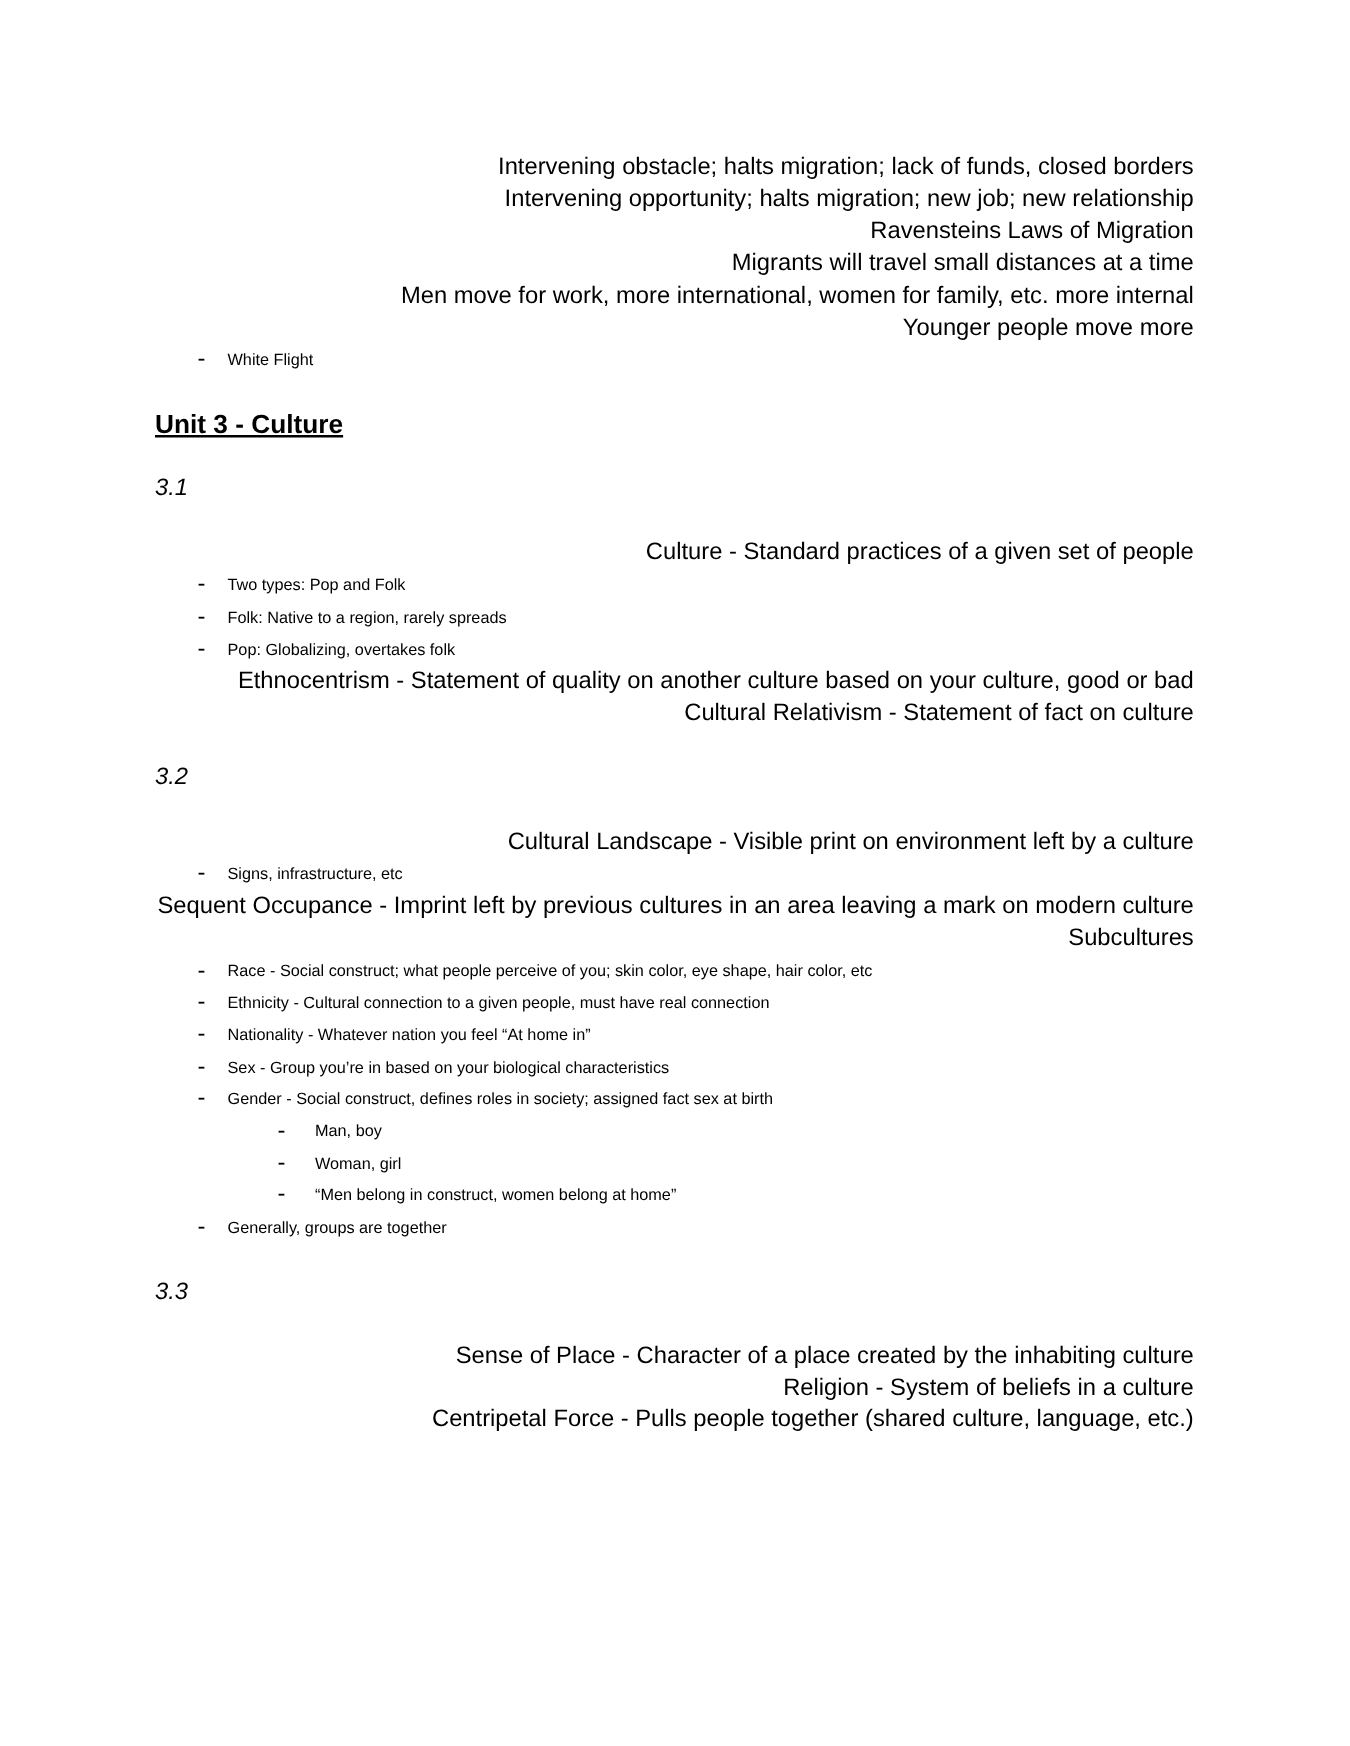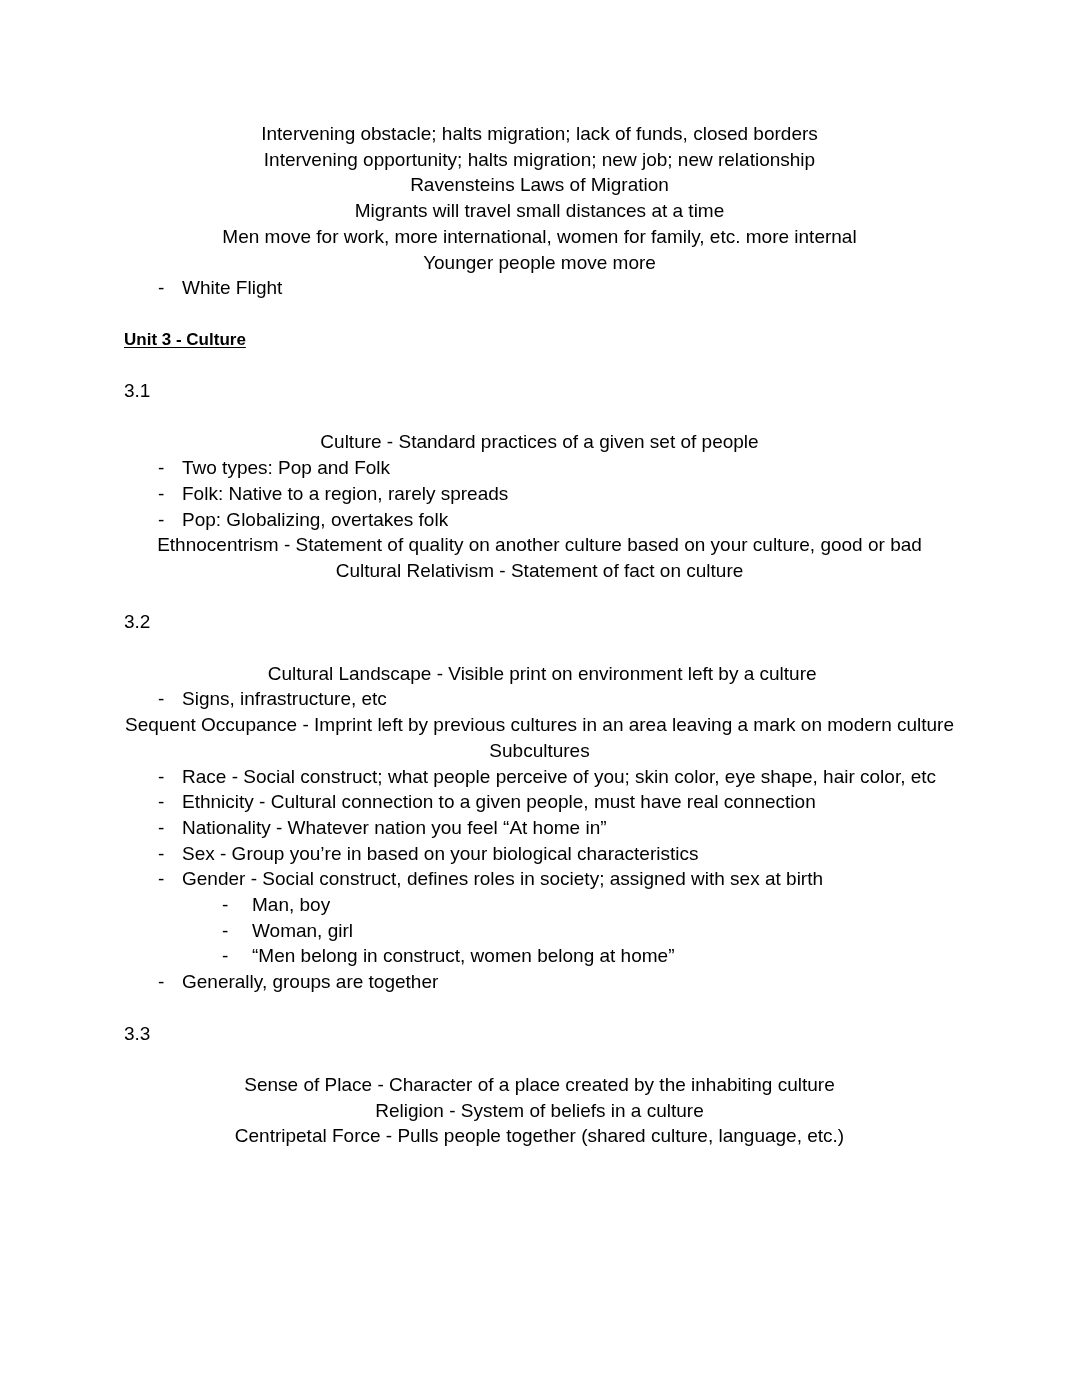--- a/index.html
+++ b/index.html
@@ -28,62 +28,63 @@
     line-height: 25.7px;
     color: #000000;
   }
   
   .line {
     margin: 0;
     padding: 0;
     font-size: 19px;
     line-height: 25.7px;
     white-space: pre-wrap;
-    text-align: center;
+    text-align: right;
   }
   
   .spacer {
     height: 25.7px;
     line-height: 25.7px;
     font-size: 19px;
   }
   
   .heading {
     margin: 0;
-    font-size: 17px;
+    font-size: 21px;
     line-height: 25.7px;
     font-weight: bold;
   }
   .heading .heading-text {
     text-decoration: underline;
     text-underline-offset: 2px;
   }
   
   .section-num {
     margin: 0;
     font-size: 19px;
     line-height: 25.7px;
+    font-style: italic;
   }
   
   .bullet {
     margin: 0;
     display: flex;
     align-items: flex-start;
     font-size: 19px;
     line-height: 25.7px;
   }
   .bullet .dash {
     flex: 0 0 auto;
     text-align: left;
     font-size: 19px;
     line-height: 25.7px;
   }
   .bullet .btext {
     flex: 1 1 auto;
-    font-size: 19px;
+    font-size: 13px;
     line-height: 25.7px;
     white-space: pre-wrap;
   }
   
   .lvl1 .dash { width: 24px; margin-left: 34px; }
   
   .lvl2 .dash { width: 30px; margin-left: 98px; }
 </style>
 </head>
 <body>
@@ -141,21 +142,21 @@
       <div class="bullet lvl1">
         <span class="dash">-</span>
         <span class="btext">Nationality - Whatever nation you feel “At home in”</span>
       </div>
       <div class="bullet lvl1">
         <span class="dash">-</span>
         <span class="btext">Sex - Group you’re in based on your biological characteristics</span>
       </div>
       <div class="bullet lvl1">
         <span class="dash">-</span>
-        <span class="btext">Gender - Social construct, defines roles in society; assigned with sex at birth</span>
+        <span class="btext">Gender - Social construct, defines roles in society; assigned fact sex at birth</span>
       </div>
       <div class="bullet lvl2">
         <span class="dash">-</span>
         <span class="btext">Man, boy</span>
       </div>
       <div class="bullet lvl2">
         <span class="dash">-</span>
         <span class="btext">Woman, girl</span>
       </div>
       <div class="bullet lvl2">

